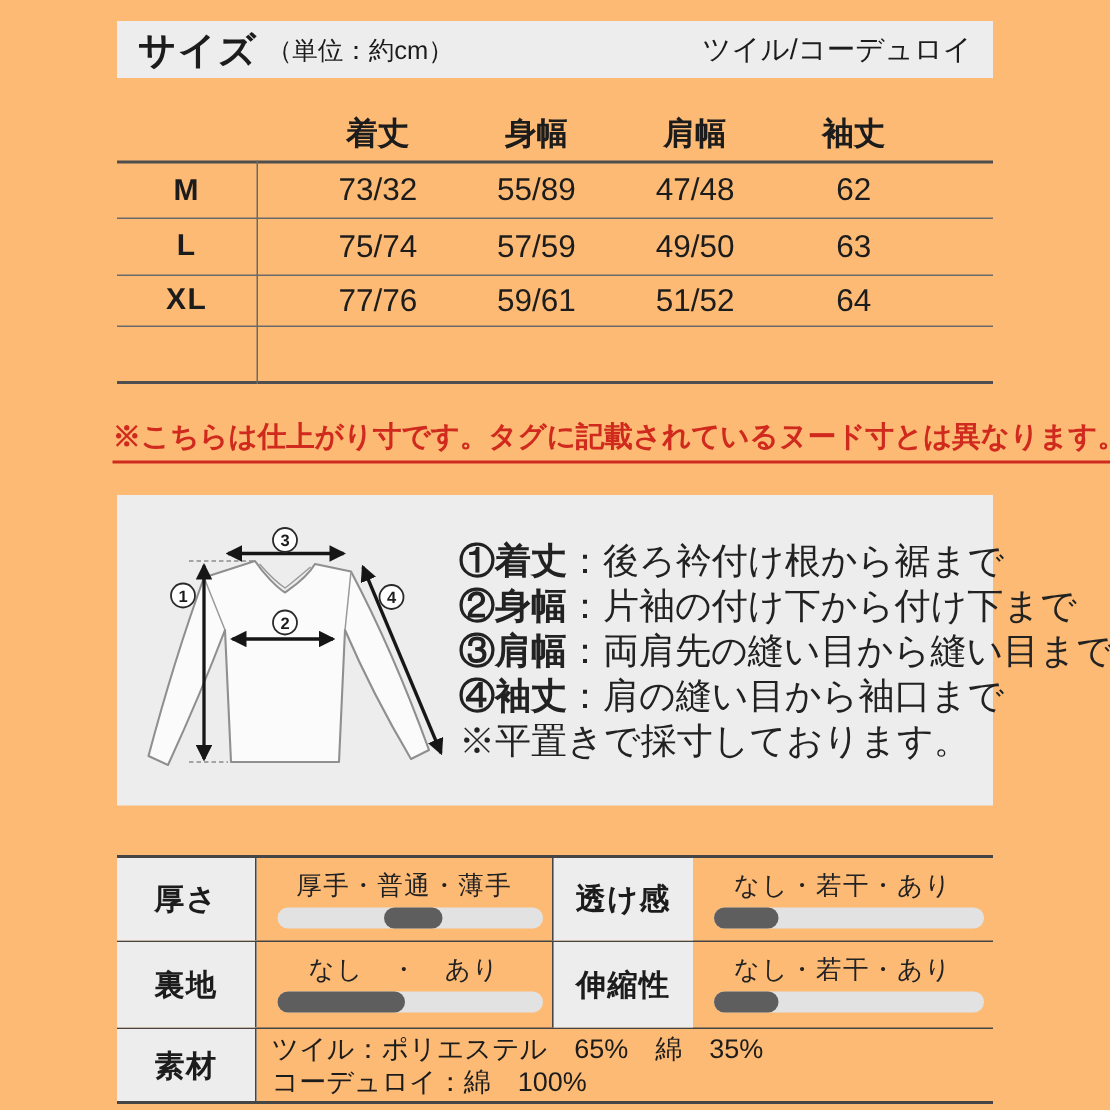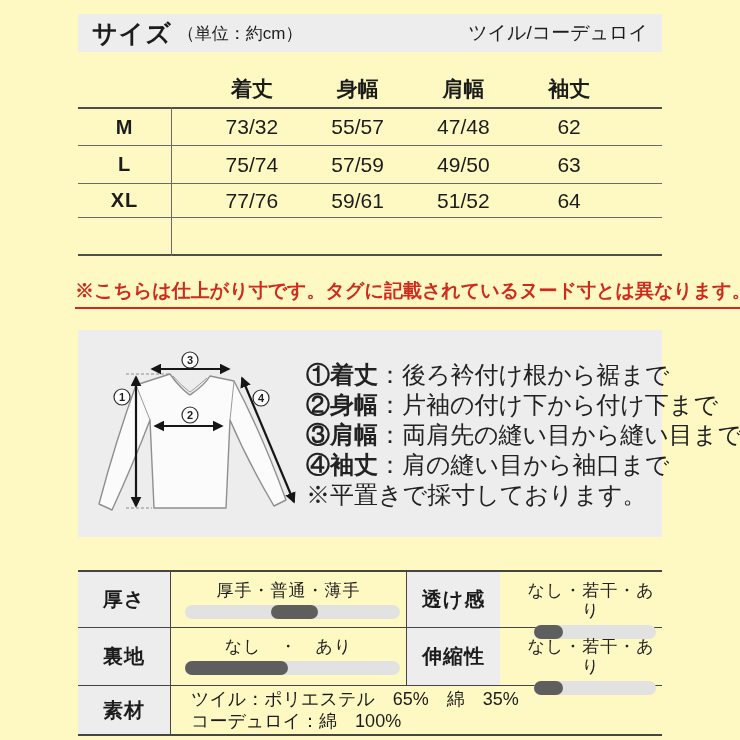--- a/index.html
+++ b/index.html
@@ -1,16 +1,16 @@
 <!DOCTYPE html>
 <html><head>
 <meta charset="utf-8">
 <style>
   html,body{margin:0;padding:0;background:#fff;}
-  .page{position:relative;width:740px;height:740px;background:#fef9c3;overflow:hidden;
+  .page{position:relative;width:740px;height:740px;background:#fdba74;overflow:hidden;
         font-family:"Liberation Sans",sans-serif;color:#1c1c1c;}
 
   
   .header-bar{position:absolute;left:78px;top:14px;width:584px;height:38px;
               background:#ededed;display:flex;align-items:center;box-sizing:border-box;
               padding:0 14px;}
   .hb-title{font-size:25px;font-weight:700;letter-spacing:1px;}
   .hb-unit{font-size:17px;margin-left:6px;}
   .hb-fabric{margin-left:auto;font-size:19px;}
 
@@ -43,27 +43,27 @@
   .spec{position:absolute;left:78px;top:570px;width:584px;height:166px;box-sizing:border-box;
         border-top:2px solid #454545;border-bottom:2px solid #454545;}
   .sp-row{display:flex;box-sizing:border-box;}
   .sp-r1{height:56px;border-bottom:1px solid #454545;}
   .sp-r2{height:58px;border-bottom:1px solid #454545;}
   .sp-r3{height:48px;}
   .sp-label{width:93px;background:#ededed;display:flex;align-items:center;justify-content:center;
             font-weight:700;font-size:20px;box-sizing:border-box;letter-spacing:1px;}
   .br{border-right:1px solid #454545;}
   .sp-content{position:relative;box-sizing:border-box;}
-  .w198{width:236px;}
-  .grow{flex:1;margin-left:20px;}
+  .w198{width:198px;}
+  .grow{flex:1;}
   .opts{margin-top:9px;text-align:center;font-size:17px;letter-spacing:1px;line-height:20px;color:#222;}
   .track{position:relative;height:14px;border-radius:7px;background:#e2e2e2;margin:4px 6px 0 14px;}
   .pill{position:absolute;top:0;height:14px;border-radius:7px;background:#5e5e5e;}
   .material-cell{display:flex;flex-direction:column;justify-content:center;
-                 font-size:18px;line-height:22px;}
+                 padding-left:10px;font-size:18px;line-height:22px;}
 </style>
 </head>
 <body>
 
 <div class="page">
 
   <div class="header-bar">
     <span class="hb-title">サイズ</span>
     <span class="hb-unit">（単位：約cm）</span>
     <span class="hb-fabric">ツイル/コーデュロイ</span>
@@ -76,21 +76,21 @@
         <div class="st-cell">着丈</div>
         <div class="st-cell">身幅</div>
         <div class="st-cell">肩幅</div>
         <div class="st-cell">袖丈</div>
       </div>
     </div>
     <div class="st-row st-m">
       <div class="st-size">M</div>
       <div class="st-data">
         <div class="st-cell">73/32</div>
-        <div class="st-cell">55/57</div>
+        <div class="st-cell">55/89</div>
         <div class="st-cell">47/48</div>
         <div class="st-cell">62</div>
       </div>
     </div>
     <div class="st-row st-l">
       <div class="st-size">L</div>
       <div class="st-data">
         <div class="st-cell">75/74</div>
         <div class="st-cell">57/59</div>
         <div class="st-cell">49/50</div>

